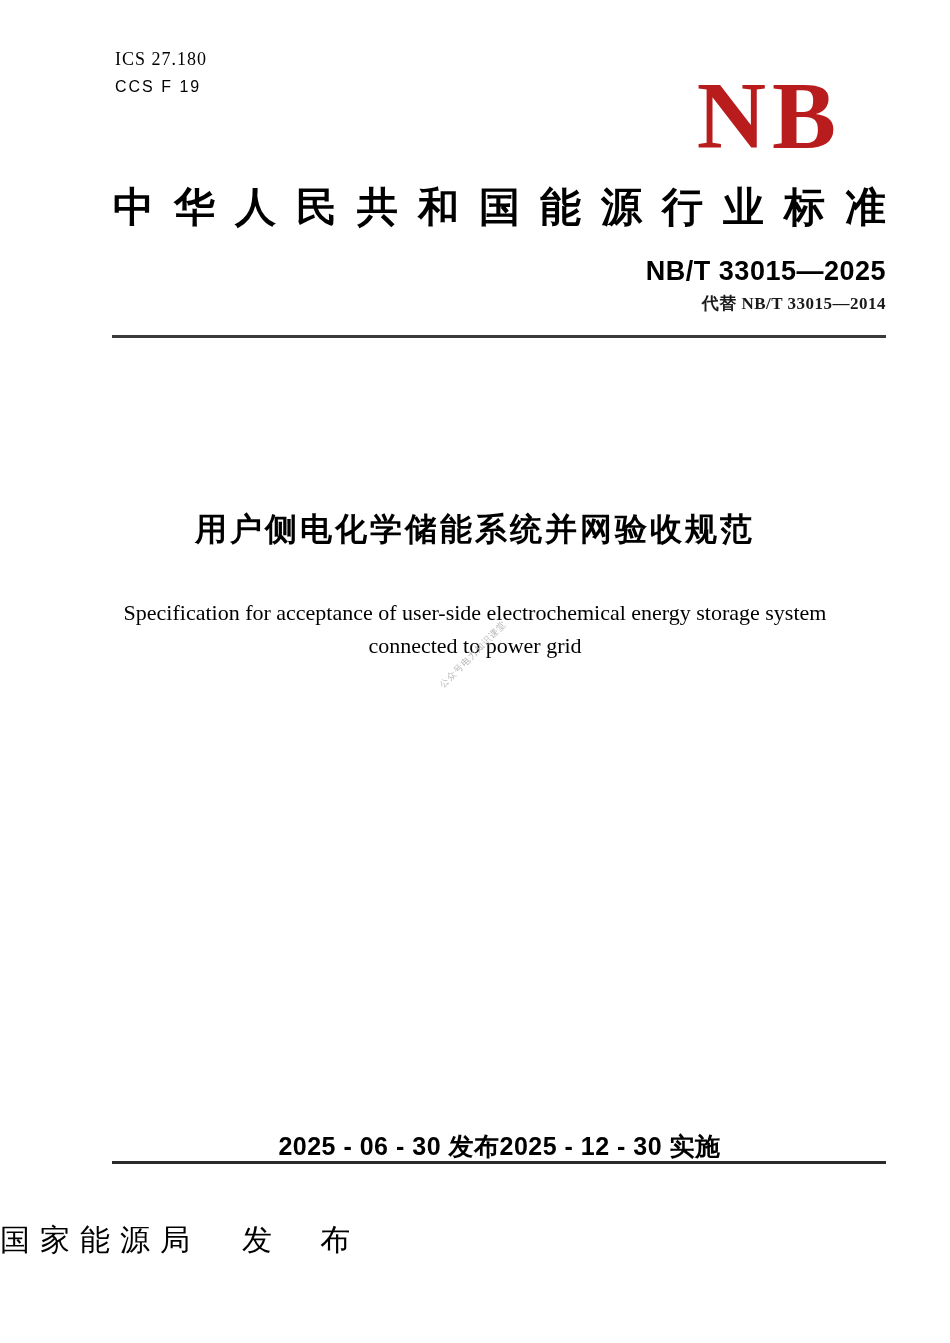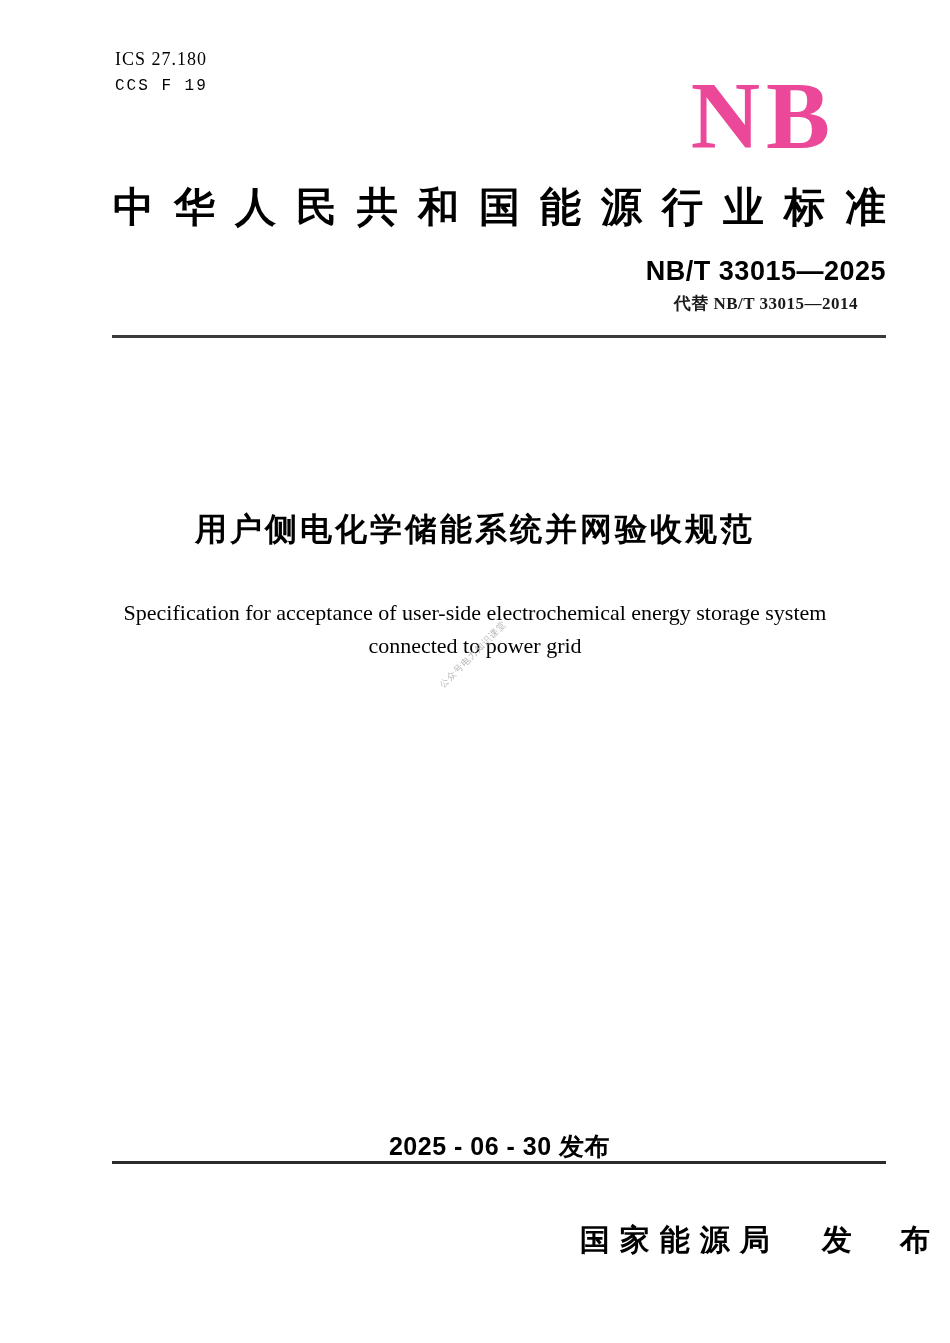--- a/index.html
+++ b/index.html
@@ -12,40 +12,40 @@
     overflow: hidden;
   }
   .page { position: absolute; inset: 0; background: #fff; }
 
   
   .meta-codes {
     position: absolute; left: 115px; top: 46px;
     font-size: 18px; line-height: 27px; letter-spacing: 1px;
     font-family: "Liberation Serif", "DejaVu Serif", serif;
   }
-  .meta-codes .ccs { font-family: Liberation Mono, monospace; font-size: 16px; letter-spacing: 2px; }
+  .meta-codes .ccs { font-family: Liberation Sans, sans-serif; font-size: 16px; letter-spacing: 2px; }
 
   
   .nb-logo {
-    position: absolute; top: 68px; right: 114px;
+    position: absolute; top: 68px; right: 108px;
     font-family: "Liberation Serif", "DejaVu Serif", serif;
     font-weight: bold; font-size: 96px; line-height: 1;
-    letter-spacing: 6px; color: #ec4899;
+    letter-spacing: 6px; color: #b91c1c;
   }
 
   
   .std-category {
     position: absolute; left: 113px; top: 183px; width: 773px;
     font-size: 41px; font-weight: bold;
     text-align: justify; text-align-last: justify;
     white-space: normal; line-height: 1.2;
   }
 
   
-  .std-number-block { position: absolute; right: 64px; top: 256px; text-align: center; }
+  .std-number-block { position: absolute; right: 64px; top: 256px; text-align: right; }
   .std-number { font-size: 27px; font-weight: bold; letter-spacing: 0.5px; }
   .std-replaces {
     margin-top: 5px; font-size: 17px; color: #1a1a1a;
     font-family: "Liberation Serif", "DejaVu Serif", serif; letter-spacing: 0.5px; font-weight: bold;
   }
 
   .rule { position: absolute; left: 112px; width: 774px; background: #3a3a3a; }
   .rule-top { top: 335px; height: 3px; }
   .rule-bottom { top: 1161px; height: 3px; background: #2b2b2b; }
 
@@ -76,23 +76,22 @@
   
   .dates-row {
     position: absolute; left: 113px; top: 1130px; width: 773px;
     display: flex; justify-content: center;
     font-size: 25px; font-weight: bold; letter-spacing: 0.5px;
   }
 
   
   .publisher-row {
     position: absolute; left: 0; top: 1220px; width: 100%;
-    display: flex; justify-content: flex-end; align-items: baseline;
+    display: flex; justify-content: flex-start; align-items: baseline;
     font-size: 30px;
-    font-weight: bold;
   }
   .issuer { letter-spacing: 10px; }
   .issue-action { margin-left: 42px; letter-spacing: 20px; }
 </style>
 </head>
 <body>
 
 <div class="page">
 
   <div class="meta-codes">
@@ -115,20 +114,21 @@
 
   <div class="title-en">
     <span>Specification for acceptance of user-side electrochemical energy storage system</span>
     <span>connected to power grid</span>
   </div>
 
   <div class="watermark">公众号电力知识课堂</div>
 
   <div class="dates-row">
     <div>2025 - 06 - 30 发布</div>
+    <div>2025 - 12 - 30 实施</div>
   </div>
 
   <div class="rule rule-bottom"></div>
 
   <div class="publisher-row">
     <span class="issuer">国家能源局</span>
     <span class="issue-action">发  布</span>
   </div>
 
 </div>

